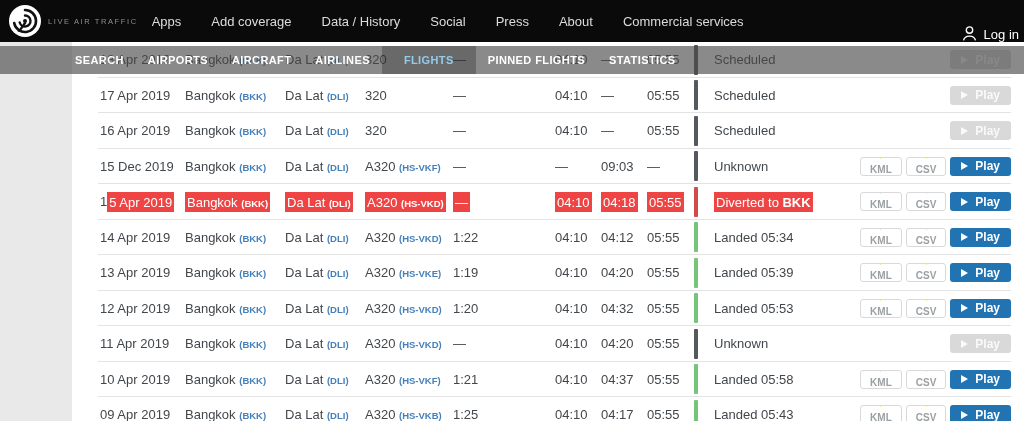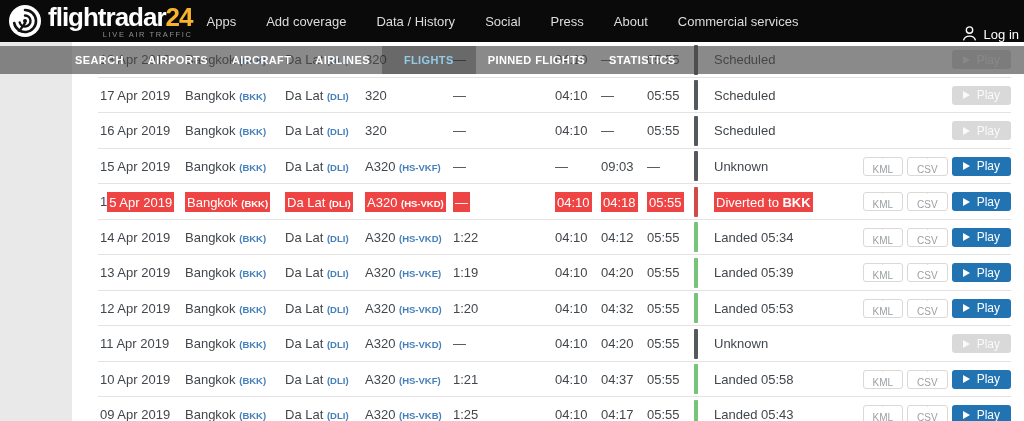--- a/index.html
+++ b/index.html
@@ -67,21 +67,21 @@
   .status-cell b{font-weight:bold;}
 
   
   .sel{background:#ef4444;color:#fff;padding:2.5px 2px;}
   .sel .code{color:#fff;}
 
   
   .actions{margin-left:auto;display:flex;gap:4px;align-items:center;flex:none;}
   .btn{
     height:19px;border-radius:3px;display:flex;align-items:center;
-    font-weight:normal;cursor:pointer;box-sizing:border-box;border:none;
+    font-weight:bold;cursor:pointer;box-sizing:border-box;border:none;
     font-family:"Liberation Sans",sans-serif;
   }
   .btn-file{background:#fff;border:1px solid #d9d9d9;color:#9aa0a4;font-size:10px;padding:0 9px;gap:5px;flex-direction:column;}
   .btn-play{background:#2173b2;color:#fff;font-size:12px;padding:0 11px;gap:7px;}
   .btn-play.disabled{background:#d9d9d9;color:rgba(255,255,255,0.85);cursor:default;}
   .tri{width:0;height:0;border-left:7px solid currentColor;border-top:4.5px solid transparent;border-bottom:4.5px solid transparent;}
 </style>
 </head>
 <body>
 
@@ -140,21 +140,21 @@
           <span class="status-bar bar-gray"></span>
           <span class="status-cell"><span>Scheduled</span></span>
           <div class="actions">
             <button class="btn btn-play disabled">
               <span class="tri"></span>
               <span>Play</span>
             </button>
           </div>
         </div>
         <div class="row">
-          <span class="c col-date">15 Apr 2019</span>
+          <span class="c col-date">15 Dec 2019</span>
           <span class="c col-from"><span><span>Bangkok</span> <span class="code">(BKK)</span></span></span>
           <span class="c col-to"><span><span>Da Lat</span> <span class="code">(DLI)</span></span></span>
           <span class="c col-ac"><span><span>A320</span> <span class="code">(HS-VKF)</span></span></span>
           <span class="c col-ft"><span>—</span></span>
           <span class="c col-sp"></span>
           <span class="c col-std"><span>—</span></span>
           <span class="c col-atd"><span>09:03</span></span>
           <span class="c col-sta"><span>—</span></span>
           <span class="status-bar bar-gray"></span>
           <span class="status-cell"><span>Unknown</span></span>
@@ -412,21 +412,20 @@
   <div class="topbar">
     <div class="logo">
       <svg class="logo-icon" viewBox="0 0 34 34">
         <circle cx="17" cy="17" r="16" fill="#ffffff"></circle>
         <path d="M17 6 a11 11 0 1 1 -10.8 13" fill="none" stroke="#111" stroke-width="2.6" stroke-linecap="round"></path>
         <path d="M17 11.5 a5.5 5.5 0 1 1 -5.3 7" fill="none" stroke="#111" stroke-width="2.4" stroke-linecap="round"></path>
         <circle cx="17" cy="17" r="2" fill="#111"></circle>
         <path d="M16.3 18 L9.5 27.5 L12 28 L18.5 19" fill="#111"></path>
       </svg>
       <div class="logo-text">
-        <span class="brand"><span>flightradar</span><span class="accent">24</span></span>
         <span class="tagline">LIVE AIR TRAFFIC</span>
       </div>
     </div>
     <nav class="topnav" id="topnav">
         <a class="topnav-item">Apps</a>
         <a class="topnav-item">Add coverage</a>
         <a class="topnav-item">Data / History</a>
         <a class="topnav-item">Social</a>
         <a class="topnav-item">Press</a>
         <a class="topnav-item">About</a>

